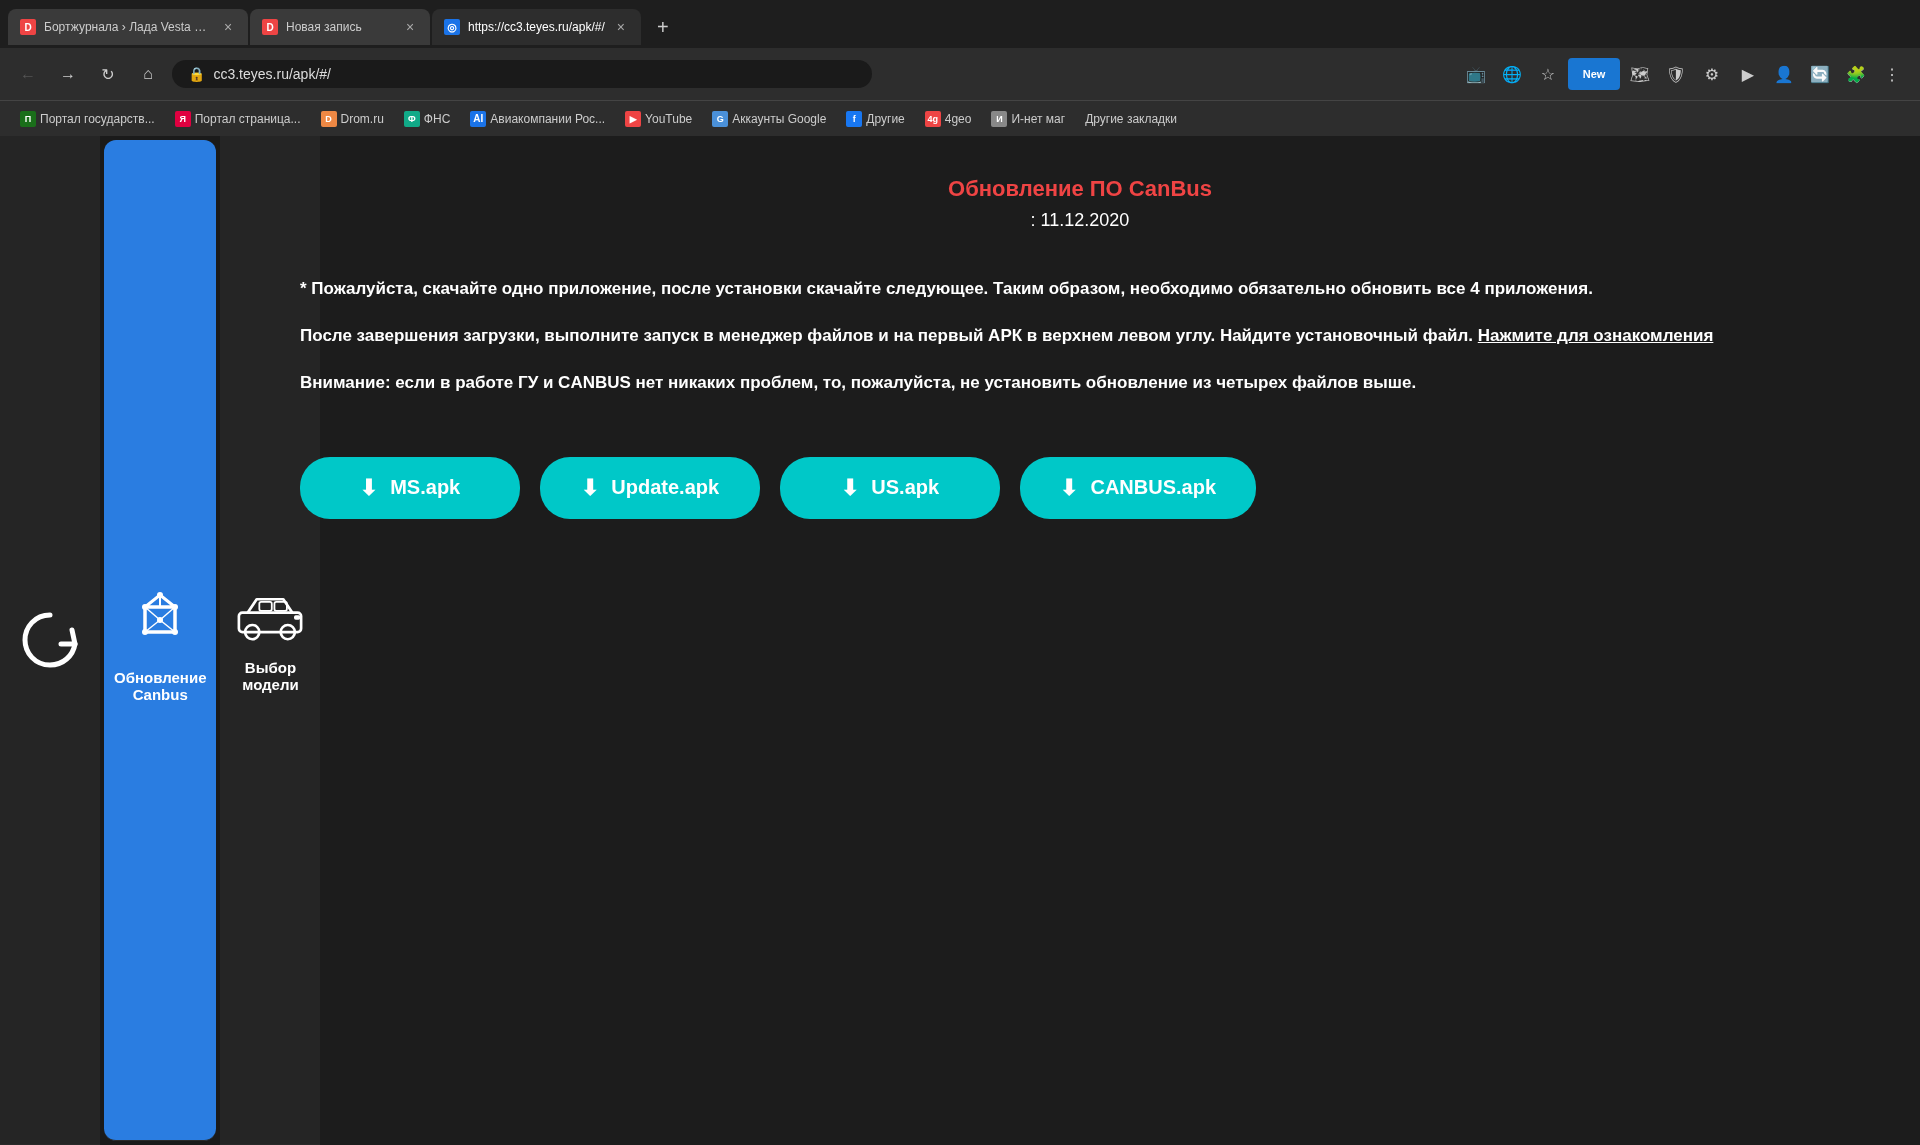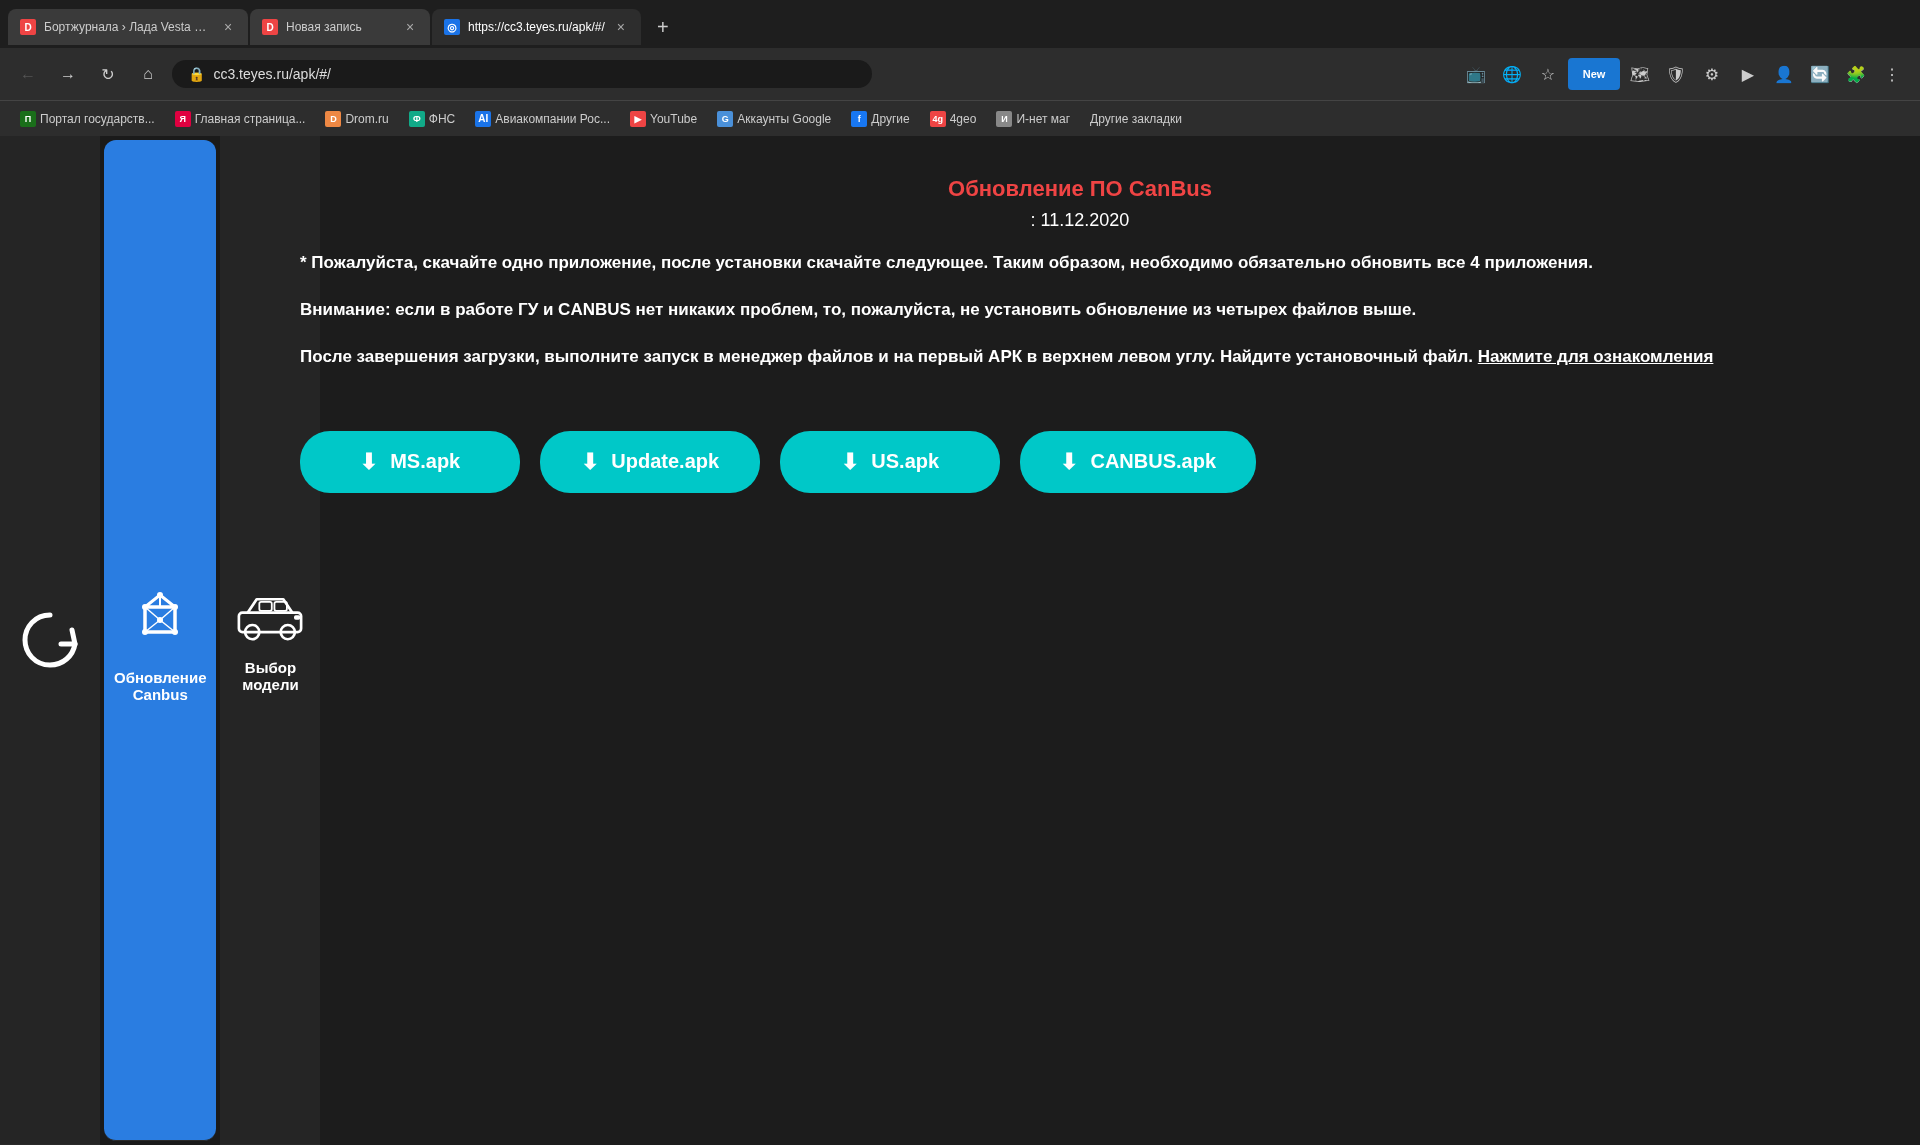--- a/index.html
+++ b/index.html
@@ -255,21 +255,21 @@
       font-size: 22px;
       font-weight: bold;
       text-align: center;
       margin-bottom: 8px;
     }
 
     .page-date {
       color: #fff;
       font-size: 18px;
       text-align: center;
-      margin-bottom: 18px;
+      margin-bottom: 44px;
     }
 
     .content-text {
       color: #fff;
       font-size: 17px;
       line-height: 1.6;
       margin-bottom: 20px;
       font-weight: 600;
     }
 
@@ -366,21 +366,21 @@
     </div>
   </div>
 
   <div class="bookmarks-bar">
     <div class="bookmark-item">
       <div class="bm-favicon" style="background:#1a6e1a;">П</div>
       <span>Портал государств...</span>
     </div>
     <div class="bookmark-item">
       <div class="bm-favicon" style="background:#e00040;">Я</div>
-      <span>Главная страница...</span>
+      <span>Портал страница...</span>
     </div>
     <div class="bookmark-item">
       <div class="bm-favicon" style="background:#e84;">D</div>
       <span>Drom.ru</span>
     </div>
     <div class="bookmark-item">
       <div class="bm-favicon" style="background:#1a8;">Ф</div>
       <span>ФНС</span>
     </div>
     <div class="bookmark-item">
@@ -467,25 +467,25 @@
 
   </div>
 
   <div class="main-content">
 
     <h1 class="page-title">Обновление ПО CanBus</h1>
     <p class="page-date">: 11.12.2020</p>
 
     <p class="content-text">* Пожалуйста, скачайте одно приложение, после установки скачайте следующее. Таким образом, необходимо обязательно обновить все 4 приложения.</p>
 
-    <p class="content-text">Внимание: если в работе ГУ и CANBUS нет никаких проблем, то, пожалуйста, не установить обновление из четырех файлов выше.</p>
-
     <p class="content-text">
       <span>После завершения загрузки, выполните запуск в менеджер файлов и на первый АРК в верхнем левом углу. Найдите установочный файл. </span><a class="content-link">Нажмите для ознакомления</a>
     </p>
+
+    <p class="content-text">Внимание: если в работе ГУ и CANBUS нет никаких проблем, то, пожалуйста, не установить обновление из четырех файлов выше.</p>
 
     <div class="download-buttons">
       <button class="download-btn">
         <span class="download-icon">⬇</span>
         <span>MS.apk</span>
       </button>
       <button class="download-btn">
         <span class="download-icon">⬇</span>
         <span>Update.apk</span>
       </button>

